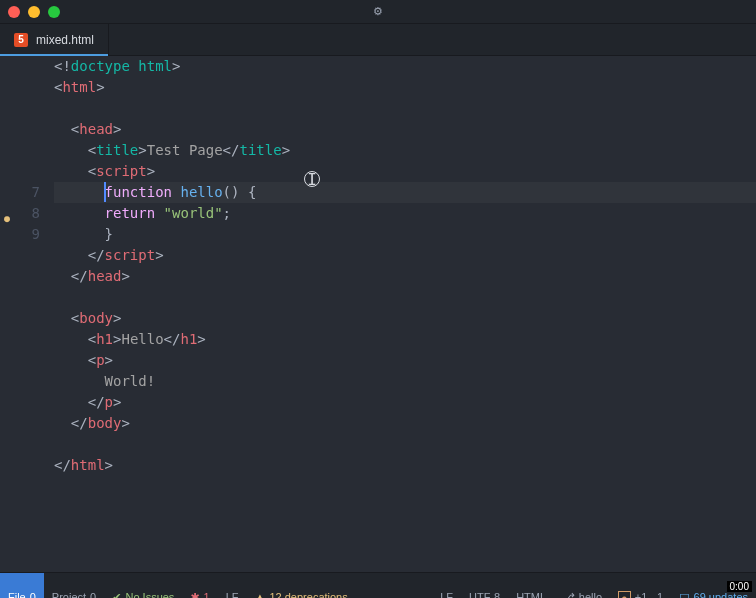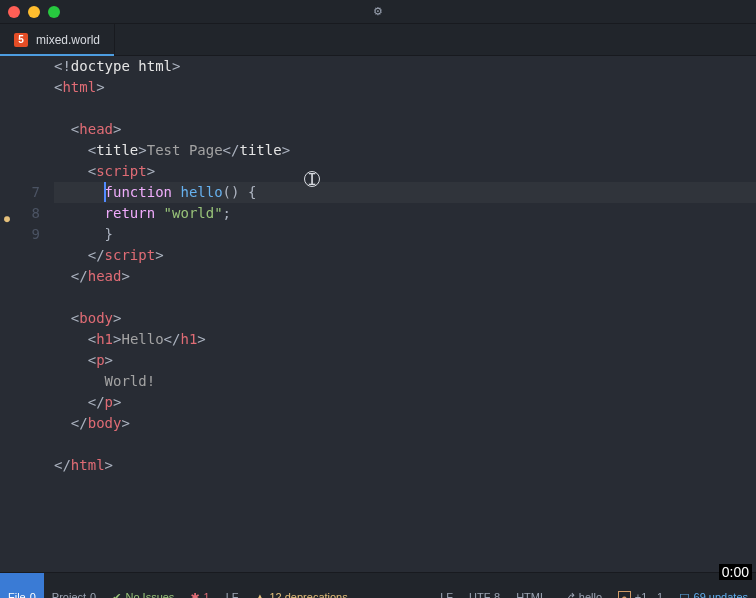--- a/index.html
+++ b/index.html
@@ -79,21 +79,21 @@
     user-select: none;
     position: relative;
   }
   .gutter .ln { position: relative; height: 21px; padding-right: 6px;}
   .gutter .ln.modified::before {
     content: "●"; color: #e5c07b; position: absolute; left: 4px; font-size: 10px; top:5px;
   }
   .code { flex: 1; white-space: pre; position: relative; }
   .code .line { height: 21px; }
   .c-br { color: #abb2bf; }      
-  .c-dt { color: #e5e5e5; }      
+  .c-dt { color: #14b8a6; }      
   .c-tag { color: #e06c75; }     
   .c-kw { color: #f0abfc; }      
   .c-fn { color: #61afef; }      
   .c-str { color: #98c379; }     
   .c-txt { color: #a3a3a3; }
   .cursor-highlight {
     position: absolute; left: 0; right: 0; height: 21px;
     background: rgba(255,255,255,0.04);
   }
   .text-cursor {
@@ -114,21 +114,21 @@
     align-items: stretch;
     font-size: 11px;
     color: #9da5b4;
   }
   .sb-item {
     display: flex; align-items: flex-start; padding: 18px 8px; gap: 4px;
   }
   .sb-item.blue { background: #3a7bd5; color: #fff; }
   .sb-spacer { flex: 1; }
   .sb-clock {
-    position: fixed; right: 4px; bottom: 18px; color: #fff; font-size: 14px;
+    position: fixed; right: 4px; bottom: 6px; color: #fff; font-size: 10px;
     background: #000; padding: 0 3px; text-align: center;
   }
   .ico { font-size: 11px; }
   .green-txt { color: #98c379; }
   .red-txt { color: #e06c75; }
   .yellow-txt { color: #e5c07b; }
   .blue-txt { color: #61afef; }
   .orange-box { border: 1px solid #d19a66; color: #d19a66; padding: 0 2px; height:14px;line-height:12px;}
 </style>
 </head>
@@ -141,21 +141,21 @@
     <div class="dot green"></div>
   </div>
   <div class="titlebar-title">
     <span class="gear-glyph">⚙</span>
   </div>
 </div>
 
 <div class="tabbar">
   <div class="tab active">
     <span class="iconbox html">5</span>
-    <span>mixed.world</span>
+    <span>mixed.html</span>
   </div>
 </div>
 
 <div class="editor">
   <div class="gutter" id="gutter">
       <div class="ln"></div>
       <div class="ln"></div>
       <div class="ln"></div>
       <div class="ln"></div>
       <div class="ln"></div>

